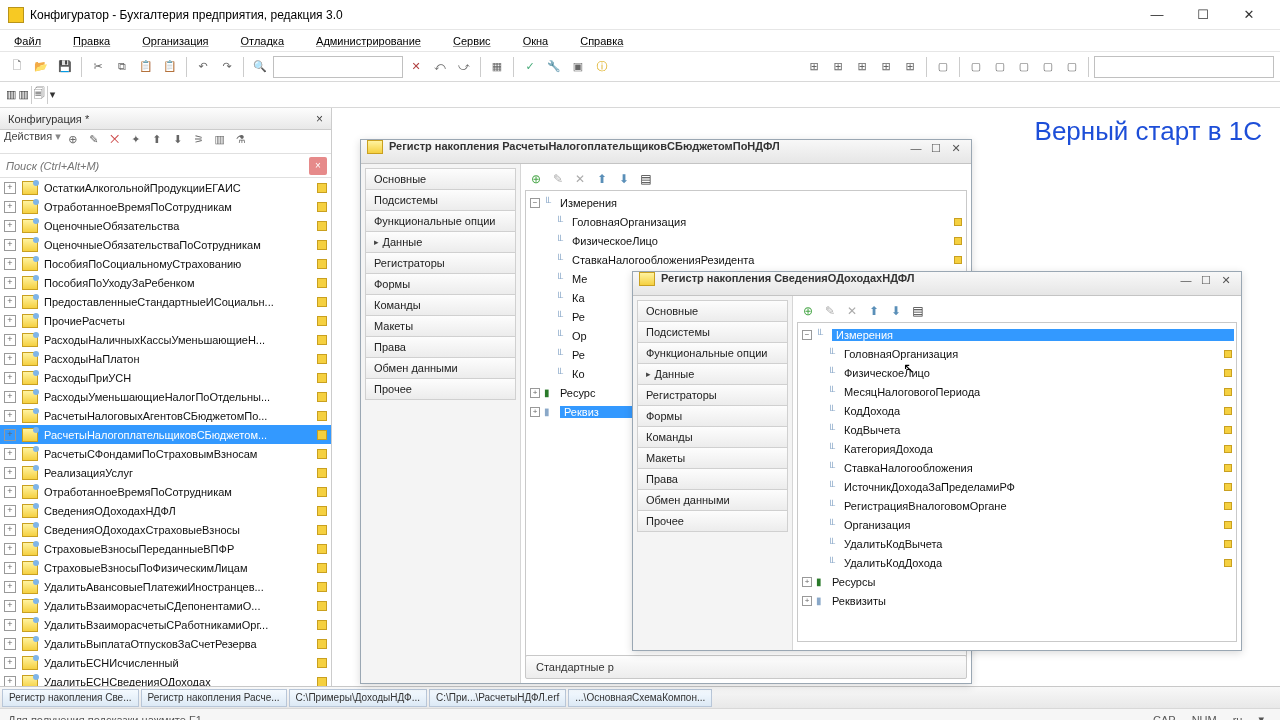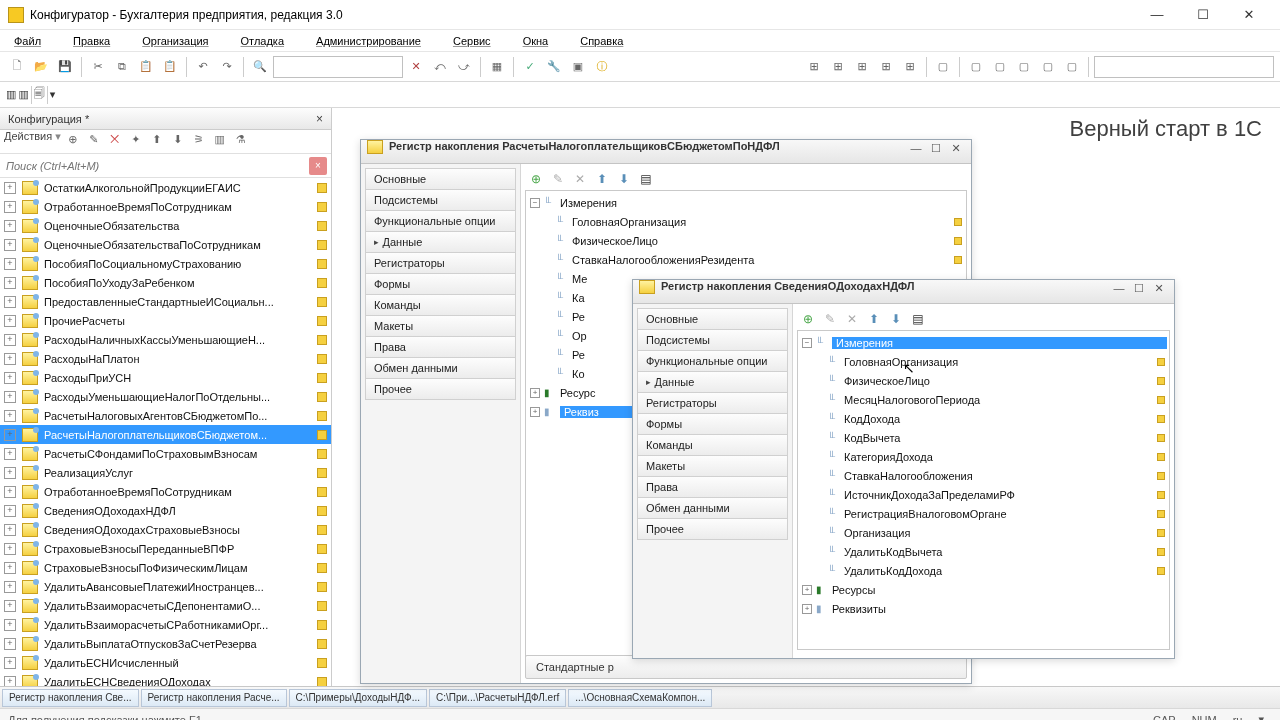--- a/index.html
+++ b/index.html
@@ -28,25 +28,25 @@
 .tree-row{display:flex;align-items:center;height:19px;padding-left:4px}
 .tree-row .exp{width:12px;height:12px;border:1px solid #999;display:flex;align-items:center;justify-content:center;font-size:9px;color:#666;margin-right:6px;line-height:1}
 .tree-row .ricon{width:16px;height:14px;background:linear-gradient(#fff3a0,#f5d040);border:1px solid #c9a020;margin-right:6px;position:relative}
 .tree-row .ricon::after{content:"";position:absolute;right:-2px;top:-2px;width:6px;height:6px;background:#7fb5e8;border-radius:50%}
 .tree-row .lbl{flex:1;white-space:nowrap;overflow:hidden;text-overflow:ellipsis;color:#111}
 .tree-row .mark{width:10px;height:10px;background:#f5d040;border:1px solid #c9a020;margin-right:4px}
 .tree-row.sel{background:#3399ff}
 .tree-row.sel .lbl{color:#fff}
 .workspace{flex:1;position:relative;background:#fff}
 .watermark{position:absolute;right:18px;top:8px;text-align:left}
-.watermark .l1{color:#404040;font-size:22px}
+.watermark .l1{color:#1d4ed8;font-size:26px}
 .watermark .l2{color:#1a5fb4;font-size:20px;margin-top:-2px}
 .mdiwin{position:absolute;border:1px solid #9aa7b3;background:#f4f4f4;box-shadow:0 2px 8px rgba(0,0,0,0.15)}
 .mdiwin.win1{left:28px;top:31px;width:612px;height:545px}
-.mdiwin.win2{left:300px;top:171px;width:543px;height:380px}
+.mdiwin.win2{left:300px;top:163px;width:610px;height:380px}
 .mdi-title{height:24px;background:linear-gradient(#f8f8f8,#e6e6e6);border-bottom:1px solid #c4c4c4;display:flex;align-items:flex-start;padding:0 6px}
 .mdi-title .micon{width:16px;height:14px;background:linear-gradient(#fff3a0,#f5d040);border:1px solid #c9a020;margin-right:6px}
 .mdi-title .mtitle{flex:1;font-weight:600;color:#333;font-size:11px}
 .mdi-title .wb{width:18px;height:16px;display:flex;align-items:center;justify-content:center;color:#555;font-size:11px;margin-left:2px}
 .mdi-body{display:flex;height:calc(100% - 24px)}
 .tablist{width:160px;background:#f4f4f4;padding:4px;border-right:1px solid #d6d6d6}
 .tab{height:22px;display:flex;align-items:center;padding:0 8px;background:linear-gradient(#fdfdfd,#ececec);border:1px solid #d0d0d0;margin-bottom:-1px;color:#222}
 .tab.active::before{content:"▸";margin-right:4px;color:#444;font-size:9px}
 .tabcontent{flex:1;background:#fff;padding:4px;position:relative}
 .tc-toolbar{height:22px;display:flex;align-items:center;gap:4px;padding:0 2px}

